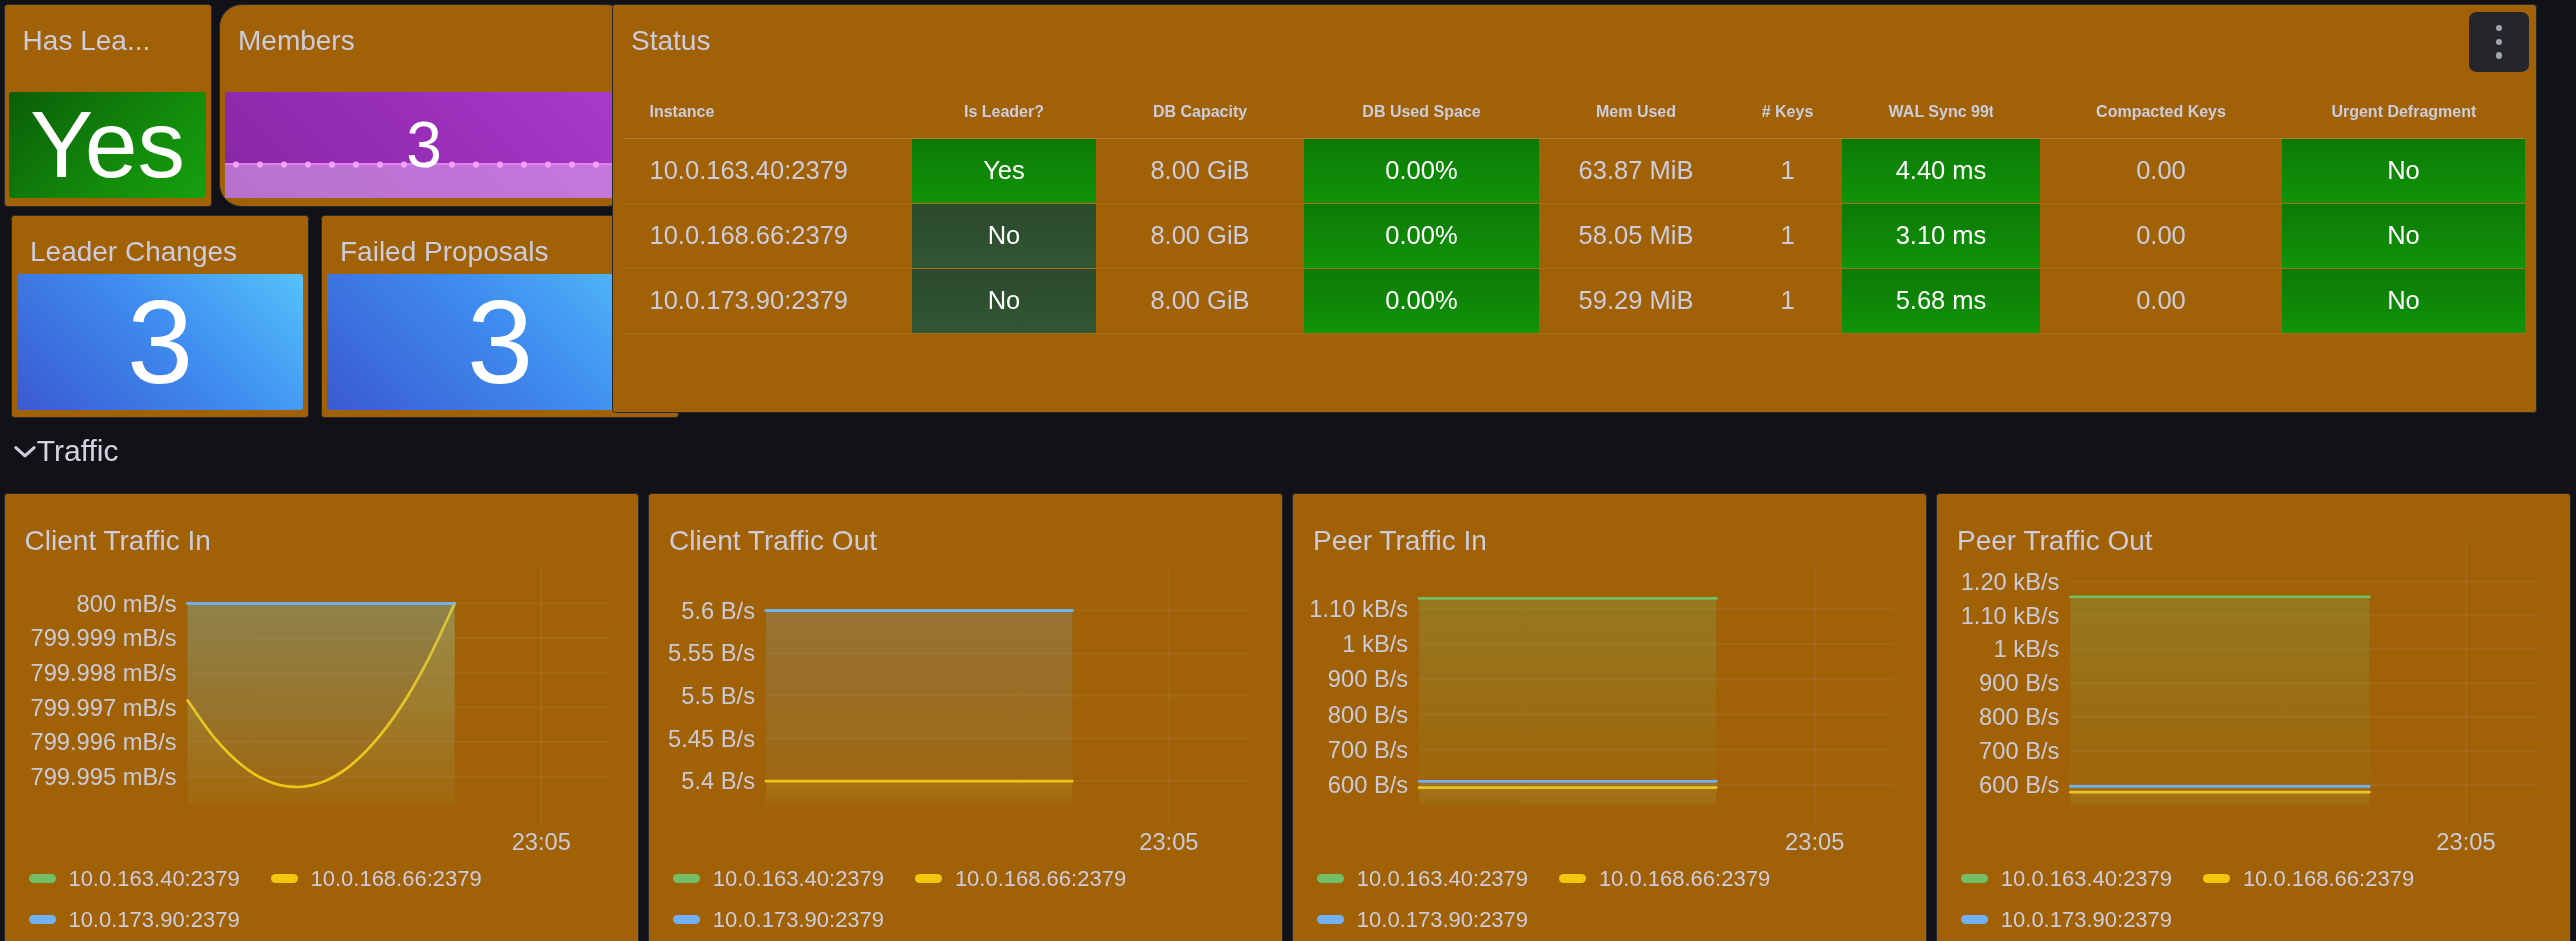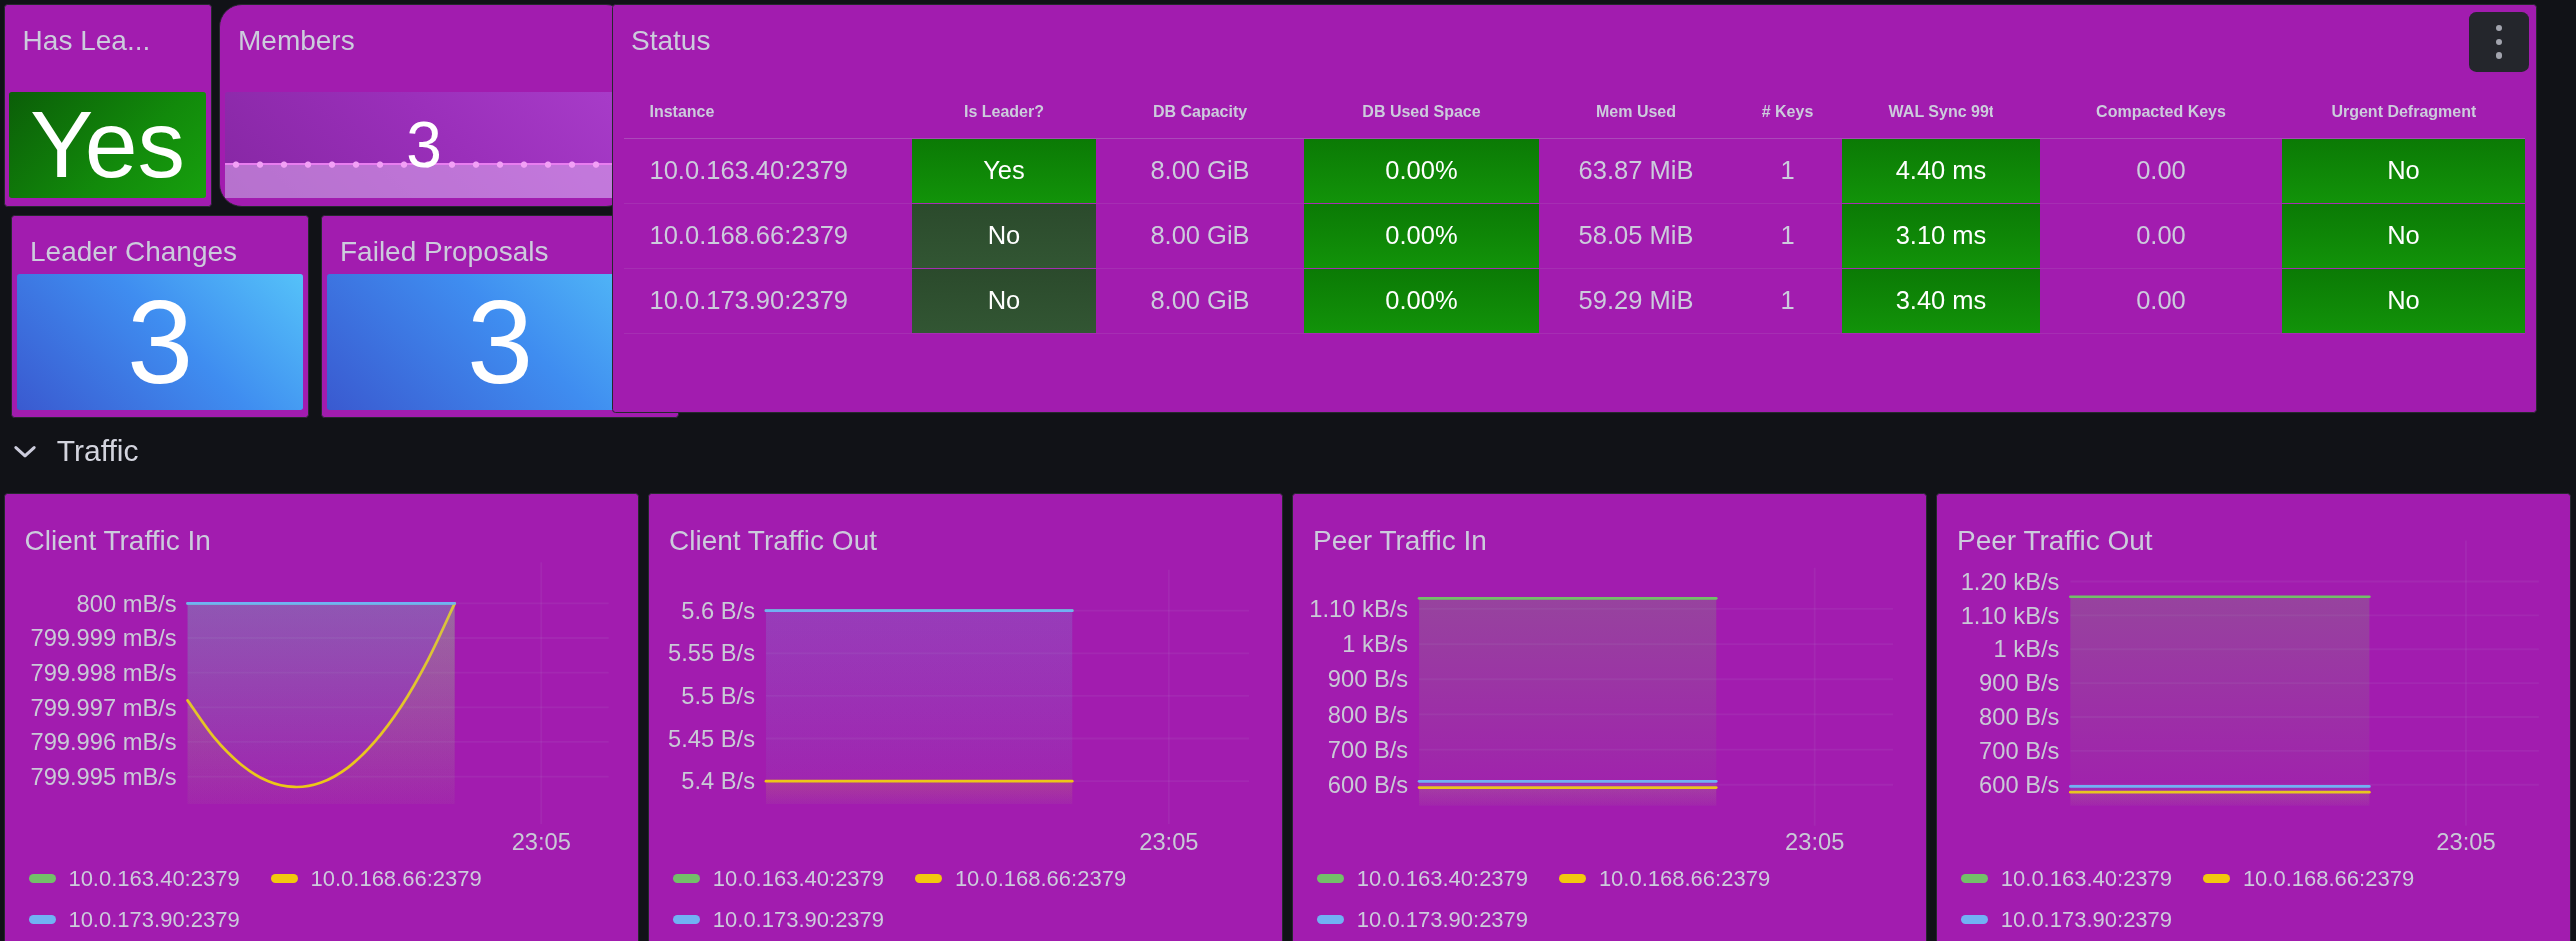--- a/index.html
+++ b/index.html
@@ -1,18 +1,18 @@
 <!DOCTYPE html>
 <html style="font-size:14.6px"><head>
 <meta charset="utf-8">
 <style>
   html,body{margin:0;padding:0;width:2576px;height:941px;overflow:hidden;
     background:#111217;font-family:"Liberation Sans",sans-serif;
     -webkit-font-smoothing:antialiased;}
-  .panel{position:absolute;background:#a21caf;border:0.9px solid #26282e;
+  .panel{position:absolute;background:#a16207;border:0.9px solid #26282e;
     border-radius:3.6px;box-sizing:border-box;overflow:hidden;}
   .ptitle{position:absolute;left:18px;top:18px;font-size:28px;line-height:35px;
     font-weight:500;color:#ccccdc;white-space:nowrap;cursor:pointer;}
   .ctitle{position:absolute;left:20px;top:29px;font-size:28px;line-height:35px;
     font-weight:500;color:#ccccdc;white-space:nowrap;cursor:pointer;}
   
   .statfill{position:absolute;left:4.6px;right:4.6px;bottom:7.3px;border-radius:2.7px;
     display:flex;align-items:center;justify-content:center;color:#fff;font-weight:500;}
   .fill-green{background:linear-gradient(135deg,#0b5e08 0%,#128a0b 60%,#17a00e 100%);}
   .fill-purple{background:linear-gradient(45deg,#8627a3 0%,#9a2fba 55%,#a83cc9 100%);}
@@ -33,21 +33,21 @@
   .thead .cell{color:#ccccdc;font-size:16px;font-weight:700;}
   .trow{height:64px;border-bottom:0.9px solid rgba(204,204,220,0.10);}
   .cell{display:flex;align-items:center;justify-content:center;height:100%;
     font-size:25.5px;color:#ccccdc;white-space:nowrap;overflow:hidden;}
   .cell.left{justify-content:flex-start;padding-left:25.5px;}
   .cell.green{background:linear-gradient(180deg,#0b7a05,#129309);color:#fff;font-weight:500;}
   .cell.dim{background:linear-gradient(180deg,#2b4a2c,#325633);color:#fff;font-weight:500;}
   .hclip{display:inline-block;width:4.6px;overflow:hidden;white-space:nowrap;vertical-align:bottom;}
   
   .section{position:absolute;left:12.8px;top:429px;height:44px;display:flex;
-    align-items:center;gap:20px;cursor:pointer;}
+    align-items:center;cursor:pointer;}
   .section .lbl{font-size:30px;font-weight:500;color:#d3d4de;}
   
   .chart-host{position:absolute;left:0;top:0;width:635px;height:474px;}
   .legend{position:absolute;left:24px;display:flex;align-items:center;gap:31px;height:31px;}
   .legend .item{display:flex;align-items:center;gap:12.8px;cursor:pointer;}
   .legend .sw{width:27px;height:9px;border-radius:4.6px;}
   .legend .nm{font-size:22px;color:#ccccdc;}
 </style>
 </head>
 <body>
@@ -137,21 +137,21 @@
           <div class="cell">0.00</div>
           <div class="cell green">No</div>
         </div>
         <div class="tgrid trow">
           <div class="cell left">10.0.173.90:2379</div>
           <div class="cell dim">No</div>
           <div class="cell">8.00 GiB</div>
           <div class="cell green">0.00%</div>
           <div class="cell">59.29 MiB</div>
           <div class="cell">1</div>
-          <div class="cell green">3.40 ms</div>
+          <div class="cell green">5.68 ms</div>
           <div class="cell">0.00</div>
           <div class="cell green">No</div>
         </div>
       </div>
   </div>
 </div>
 
 <div class="section">
   <svg width="24" height="14.6" viewBox="0 0 26 16">
     <polyline points="3,4 13,13 23,4" fill="none" stroke="#ccccdc" stroke-width="3.4" stroke-linecap="round" stroke-linejoin="round"></polyline>

